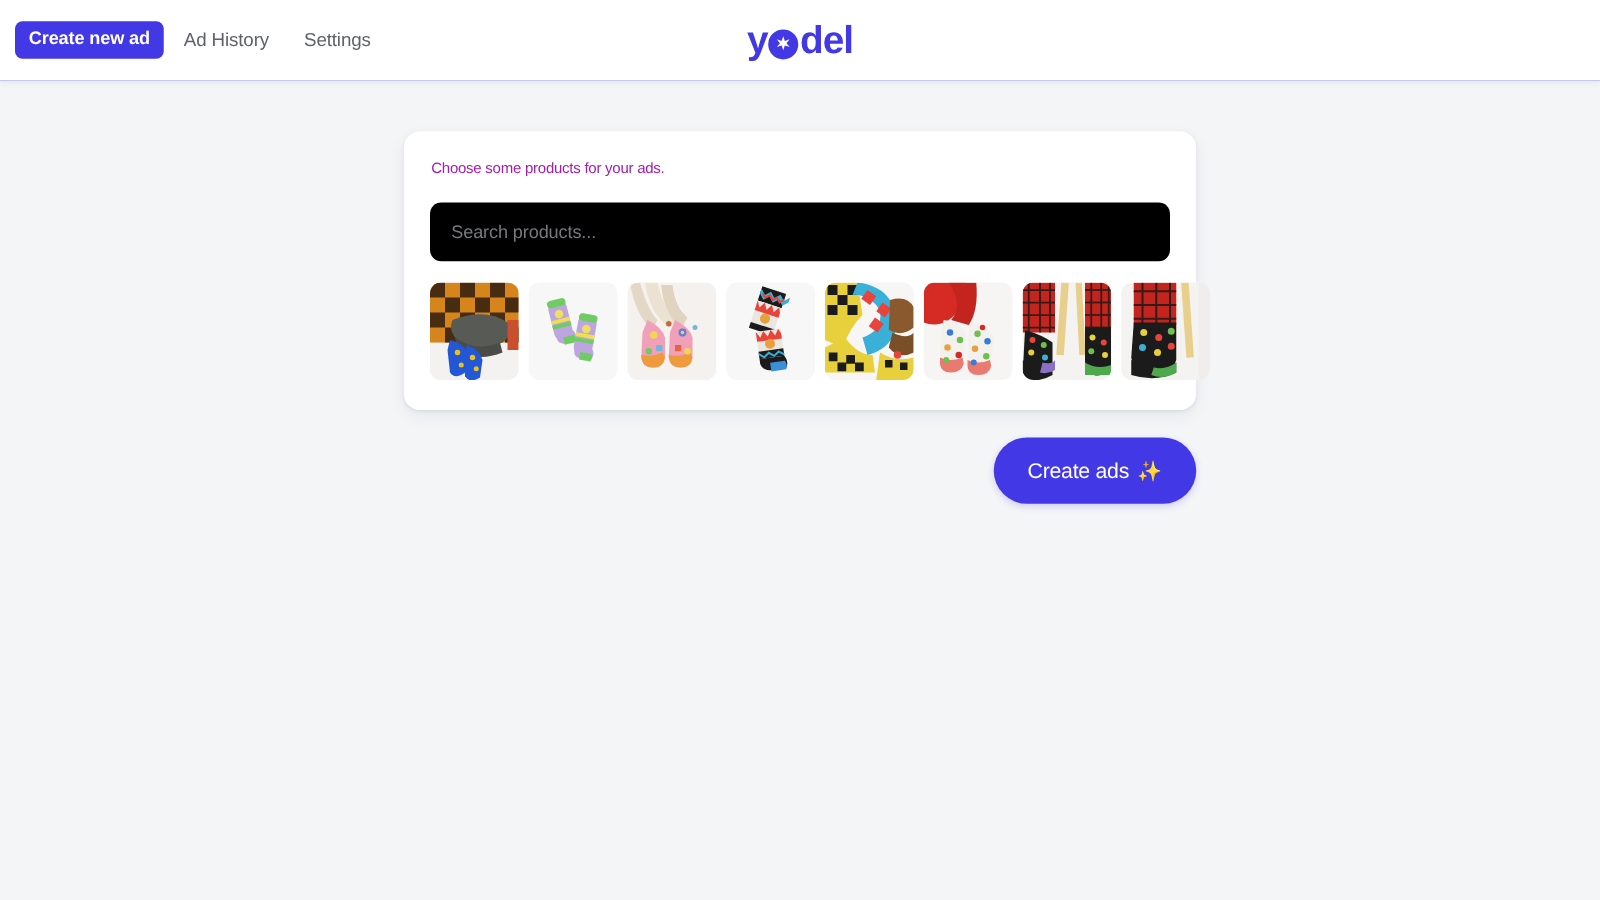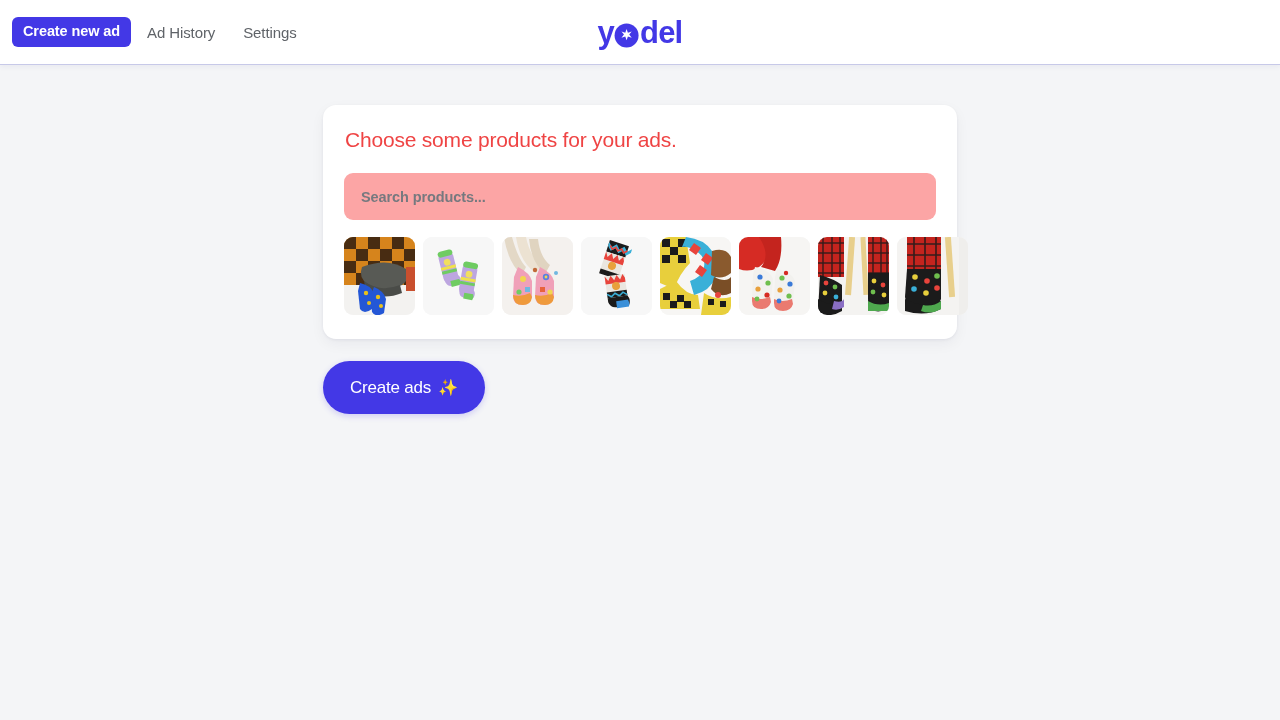--- a/index.html
+++ b/index.html
@@ -109,43 +109,42 @@
   .card {
     background: #ffffff;
     border-radius: 13px;
     padding: 22px 21px 24px 21px;
     box-shadow: 0 1px 3px rgba(24, 24, 60, 0.06),
                 0 5px 14px rgba(24, 24, 60, 0.05);
   }
   .card + .card { margin-top: 28px; }
 
   .card-title {
-    font-size: 21px;
-    color: #ef4444;
+    font-size: 12px;
+    color: #a21caf;
     font-weight: 400;
     letter-spacing: -0.2px;
     margin: 0 0 21px 1px;
     line-height: 1.2;
   }
 
   .field {
-    background: #fca5a5;
+    background: #000000;
     border: none;
     border-radius: 9px;
     height: 47px;
     width: 100%;
     padding: 0 17px;
     font-size: 14.5px;
     color: #5f6368;
     font-family: "Liberation Sans", sans-serif;
     letter-spacing: -0.1px;
     outline: none;
     display: flex;
     align-items: center;
-    font-weight: bold;
   }
   .field::placeholder { color: #76797f; }
 
   
   .products {
     display: flex;
     gap: 8px;
     margin-top: 17px;
   }
   .product-thumb {
@@ -156,20 +155,21 @@
     background: #f7f7f8;
     cursor: pointer;
     flex: 0 0 auto;
     position: relative;
   }
   .product-thumb svg { display: block; width: 100%; height: 100%; }
 
   
   .actions {
     display: flex;
+    justify-content: flex-end;
     margin-top: 22px;
   }
   .cta {
     background: #4338e6;
     color: #ffffff;
     border: none;
     border-radius: 27px;
     height: 53px;
     padding: 0 27px;
     font-size: 17px;

